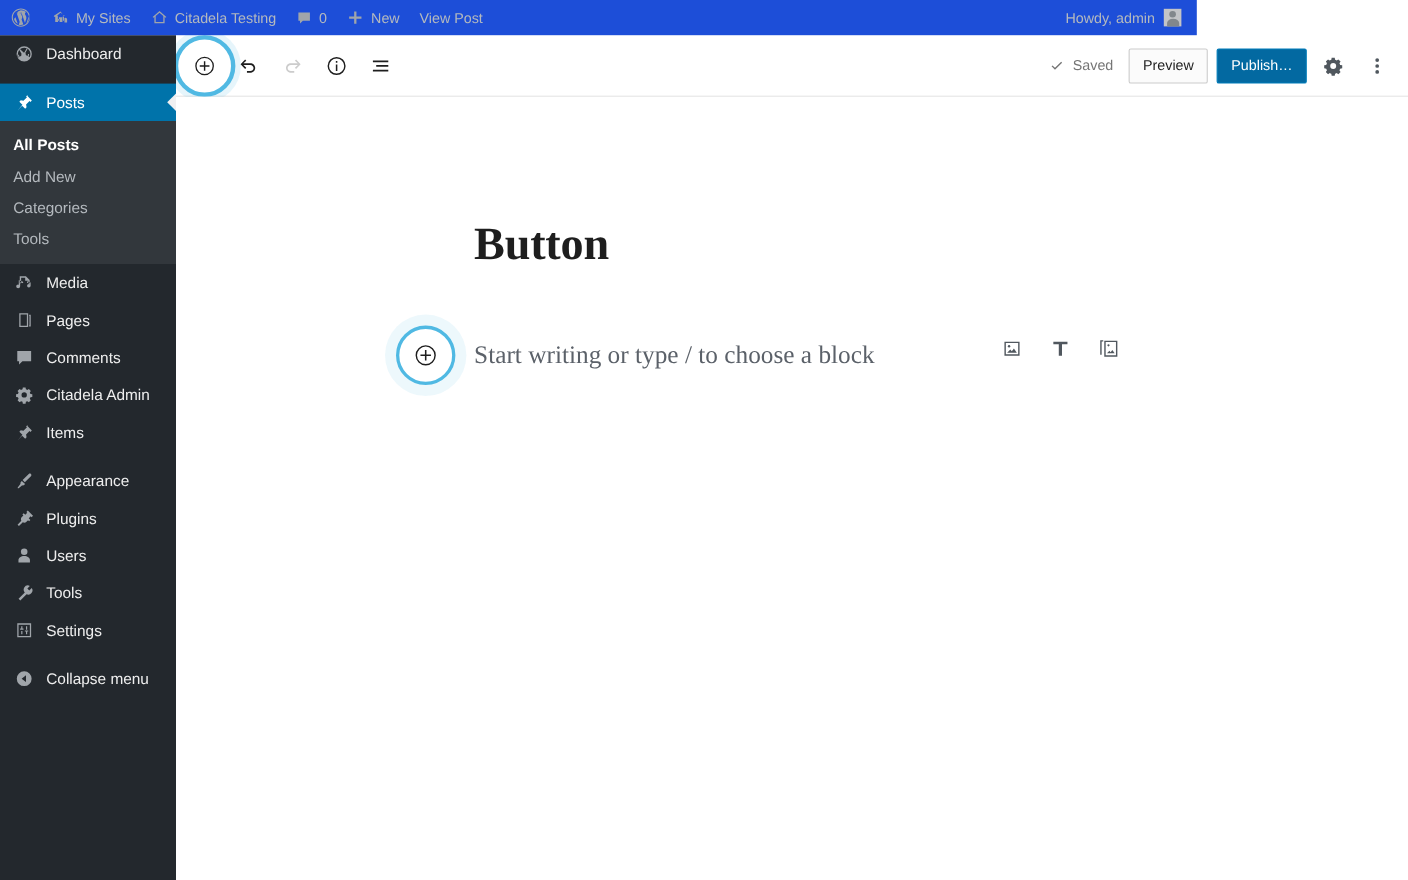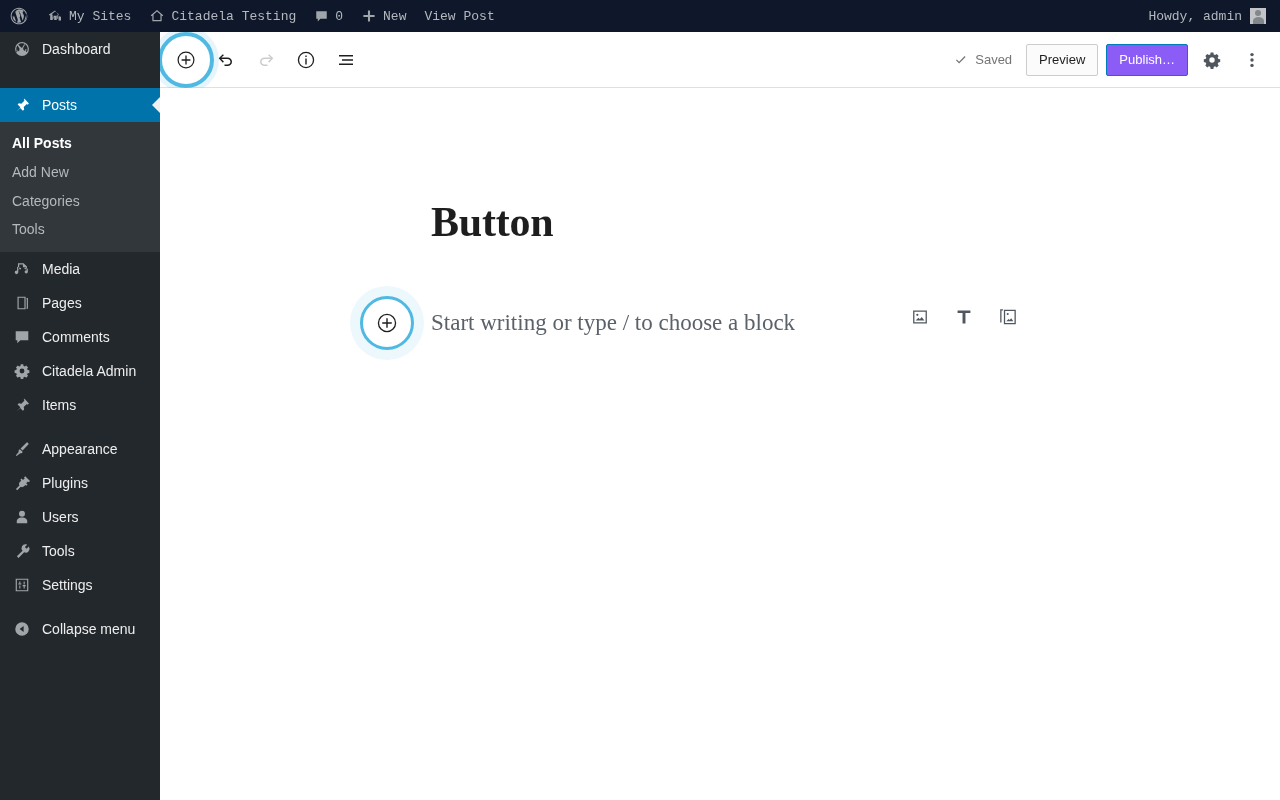--- a/index.html
+++ b/index.html
@@ -9,28 +9,27 @@
     height: 800px;
     overflow: hidden;
     font-family: "Liberation Sans", sans-serif;
     background: #ffffff;
   }
 
   
   #admin-bar {
     position: absolute;
     top: 0; left: 0;
-    width: 1280px; height: 32px;
-    background: #0f172a;
+    width: 1088px; height: 32px;
+    background: #1d4ed8;
     color: #b4b9be;
     display: flex;
     align-items: center;
     font-size: 13px;
     z-index: 60;
-    font-family: Liberation Mono, monospace;
   }
   .ab-item {
     display: flex;
     align-items: center;
     height: 32px;
     padding: 0 9px;
     gap: 6px;
     color: #b4b9be;
     white-space: nowrap;
     cursor: pointer;
@@ -106,21 +105,20 @@
     justify-content: center;
     flex: 0 0 20px;
   }
   .menu-top .m-icon svg { display: block; fill: #a0a5aa; }
   .menu-top .m-label { font-size: 14px; }
 
   .menu-top.current {
     background: #0073aa;
     color: #fff;
     box-shadow: inset 4px 0 0 0 transparent;
-    margin-top: 12px;
   }
   .menu-top.current .m-icon svg { fill: #fff; }
   .menu-top.current::after {
     content: "";
     position: absolute;
     right: 0; top: 50%;
     margin-top: -8px;
     border-style: solid;
     border-width: 8px 8px 8px 0;
     border-color: transparent #f0f0f1 transparent transparent;
@@ -212,21 +210,21 @@
     border-radius: 2px;
     cursor: pointer;
     font-family: "Liberation Sans", sans-serif;
     line-height: 30px;
   }
   #publish-button {
     height: 32px;
     padding: 0 12px;
     font-size: 13px;
     color: #ffffff;
-    background: #8b5cf6;
+    background: #0369a1;
     border: 1px solid #007cba;
     border-radius: 2px;
     cursor: pointer;
     font-family: "Liberation Sans", sans-serif;
     line-height: 30px;
   }
   #settings-gear, #more-menu {
     width: 32px; height: 32px;
     display: inline-flex;
     align-items: center;

